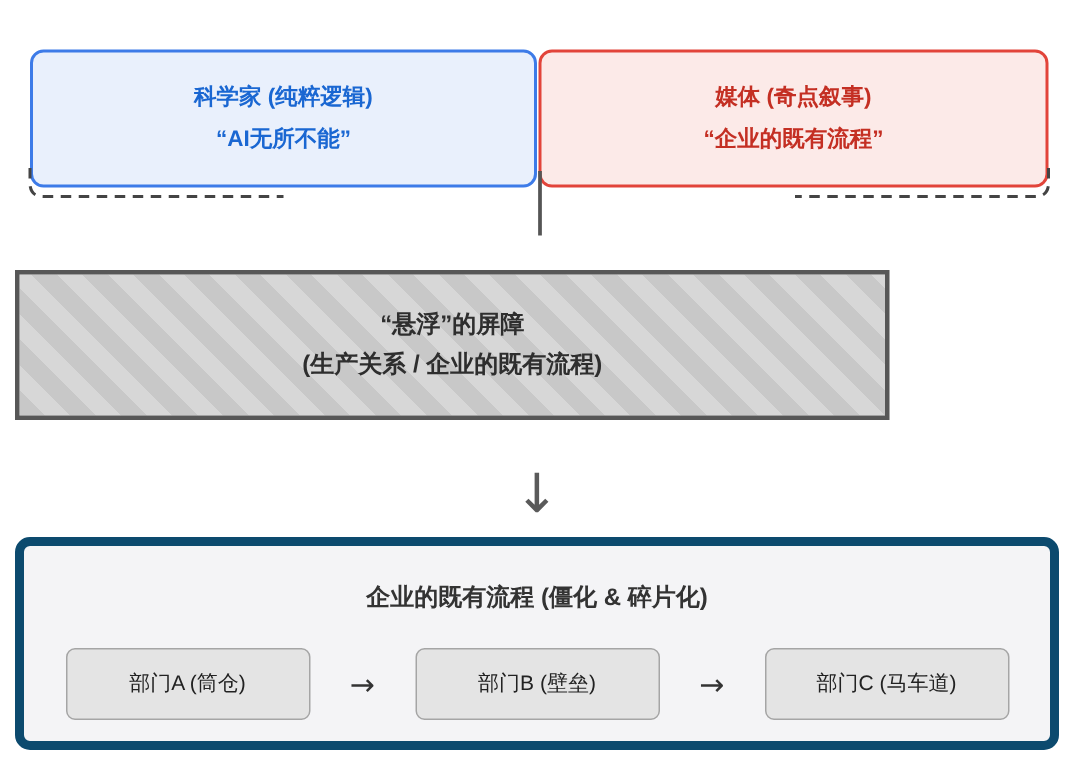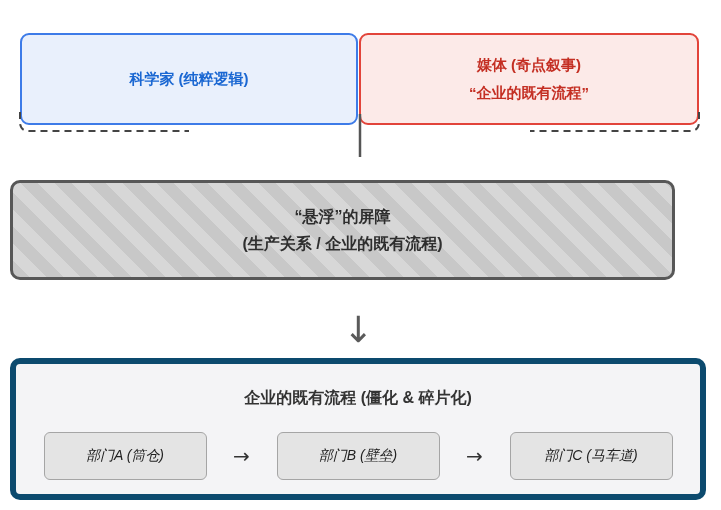--- a/index.html
+++ b/index.html
@@ -24,22 +24,22 @@
   .opinion-box.red {
     left: 359px; width: 340px;
     background: #fceae8; border: 2px solid #e2443a; color: #c42f23;
   }
 
   
   svg.connectors { position: absolute; left: 0; top: 0; width: 721px; height: 510px; pointer-events: none; }
 
   
   .barrier-box {
-    position: absolute; left: 10px; top: 180px; width: 665px; height: 100px;
-    border: 3px solid #575757; border-radius: 10px;
+    position: absolute; left: 10px; top: 180px; width: 583px; height: 100px;
+    border: 3px solid #575757; border-radius: 0;
     background: repeating-linear-gradient(45deg, #c8c8c8 0 12px, #d7d7d7 12px 24px);
     display: flex; flex-direction: column; align-items: center; justify-content: center;
     font-weight: bold; font-size: 16px; line-height: 27px; color: #2e2e2e; text-align: center;
   }
 
   
   .down-arrow {
     position: absolute; left: 338px; top: 306px; width: 40px; height: 48px;
     text-align: center; font-size: 36px; line-height: 48px; color: #5a5a5a;
     font-family: "DejaVu Sans", sans-serif;
@@ -49,40 +49,41 @@
   .process-box {
     position: absolute; left: 10px; top: 358px; width: 696px; height: 142px;
     background: #f4f4f6; border: 6px solid #0c4a6e; border-radius: 10px;
     display: flex; flex-direction: column; align-items: center;
   }
   .process-title {
     margin-top: 24px; font-weight: bold; font-size: 16px; color: #333333; text-align: center;
   }
   .dept-row {
     margin-top: 23px; width: 100%;
-    display: flex; align-items: center; justify-content: center; font-style: italic;
+    display: flex; align-items: center; justify-content: center;
   }
   .dept-box {
     width: 163px; height: 48px;
     background: #e4e4e4; border: 1px solid #a5a5a5; border-radius: 6px;
     display: flex; align-items: center; justify-content: center;
     font-size: 14px; color: #222222; text-align: center;
   }
   .flow-arrow {
     width: 70px; text-align: center; font-size: 20px; color: #333333;
     font-family: "DejaVu Sans", sans-serif;
   }
 </style>
 </head>
 <body>
 
 <div class="canvas">
 
   <div class="opinion-box blue">
     <div>科学家 (纯粹逻辑)</div>
+    <div>“AI无所不能”</div>
   </div>
 
   <div class="opinion-box red">
     <div>媒体 (奇点叙事)</div>
     <div>“企业的既有流程”</div>
   </div>
 
   <svg class="connectors" viewBox="0 0 721 510">
     <path d="M 20 112 L 20 122 Q 20 131 29 131 L 189 131" fill="none" stroke="#444444" stroke-width="2" stroke-dasharray="7 5"></path>
     <path d="M 699 112 L 699 122 Q 699 131 690 131 L 530 131" fill="none" stroke="#444444" stroke-width="2" stroke-dasharray="7 5"></path>

